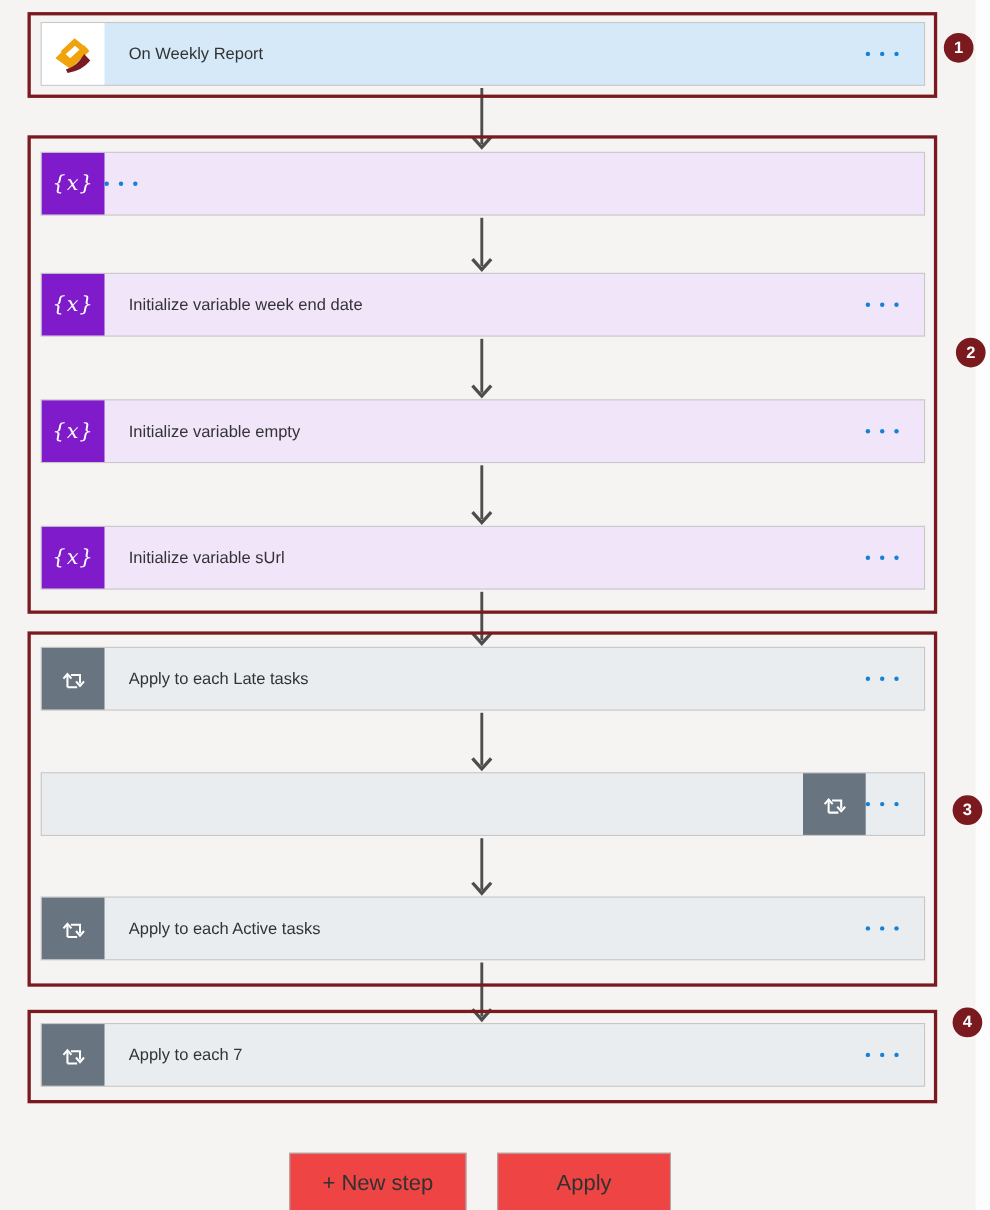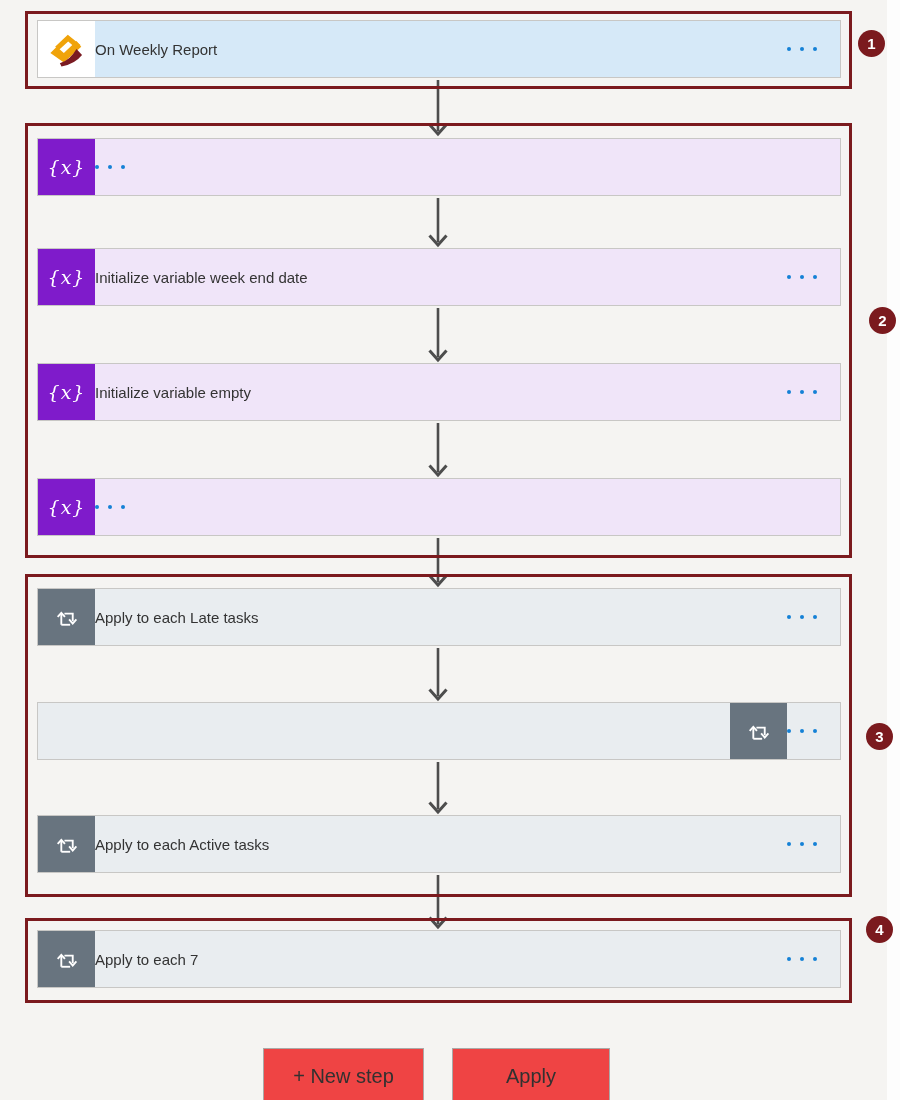--- a/index.html
+++ b/index.html
@@ -27,21 +27,21 @@
     display:flex; align-items:center; justify-content:center;
   }
   .card.trigger .card-icon{ background:#ffffff; }
   .card.variable .card-icon{ background:#7f1bcb; }
   .card.loop .card-icon{ background:#68747f; }
   .vx{
     color:#fff; font-family:"DejaVu Serif", serif; font-style:italic;
     font-size:19px; letter-spacing:1px;
   }
   .card-title{
-    flex:1; font-size:15px; color:#333333;
+    flex:1; padding-left:22px; font-size:15px; color:#333333;
     white-space:nowrap; overflow:hidden;
   }
   .card-menu{
     display:flex; gap:9px; padding-right:23px; align-items:center;
     cursor:pointer;
   }
   .card-menu .dot{
     width:4px; height:4px; border-radius:50%; background:#1581d6;
   }
   
@@ -160,20 +160,21 @@
         <span class="dot"></span>
         <span class="dot"></span>
         <span class="dot"></span>
       </div>
   </div>
 
   <div class="card variable" style="top:478px">
     <div class="card-icon">
         <span class="vx">{x}</span>
       </div>
+    <div class="card-title">Initialize variable sUrl</div>
     <div class="card-menu">
         <span class="dot"></span>
         <span class="dot"></span>
         <span class="dot"></span>
       </div>
   </div>
 
   <div class="card loop" style="top:588px">
     <div class="card-icon">
       <svg width="27" height="27" viewBox="0 0 26 26" stroke="#ffffff" stroke-width="1.8" fill="none">

